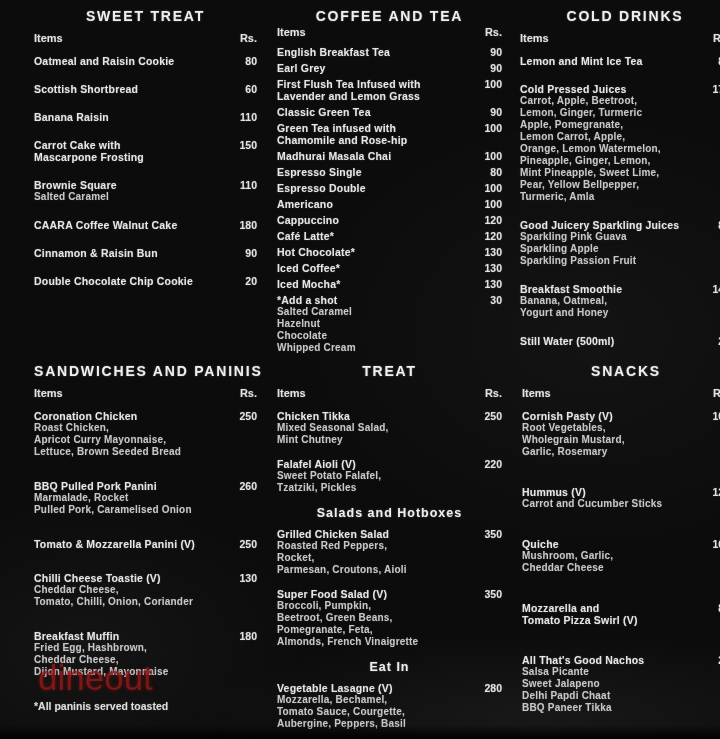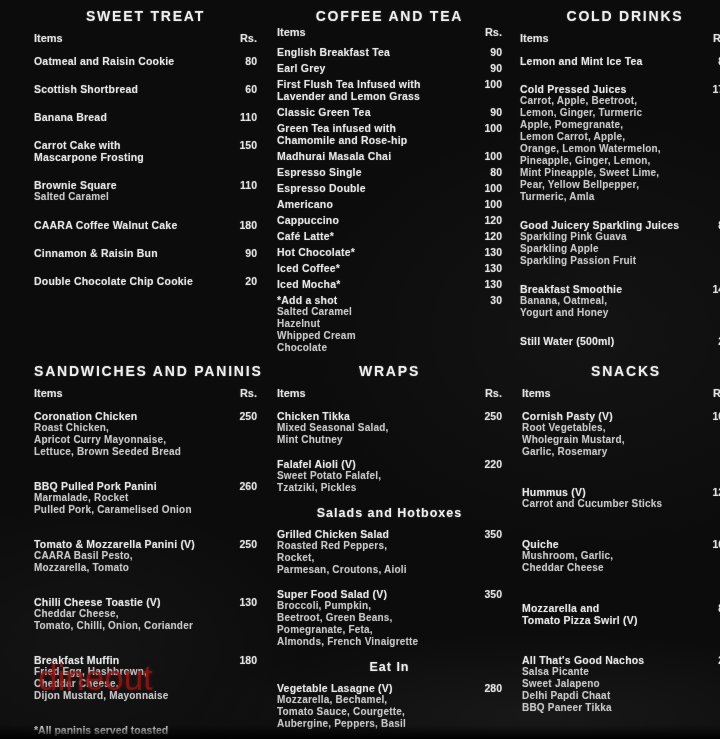--- a/index.html
+++ b/index.html
@@ -97,21 +97,21 @@
           <div class="item-text">
             <div class="item-name">
               <div>Scottish Shortbread</div>
             </div>
           </div>
           <div class="item-price">60</div>
         </div>
         <div class="item">
           <div class="item-text">
             <div class="item-name">
-              <div>Banana Bread</div>
+              <div>Banana Raisin</div>
             </div>
           </div>
           <div class="item-price">110</div>
         </div>
         <div class="item">
           <div class="item-text">
             <div class="item-name">
               <div>Carrot Cake with</div>
               <div>Mascarpone Frosting</div>
             </div>
@@ -277,22 +277,22 @@
           <div class="item-price">130</div>
         </div>
         <div class="item">
           <div class="item-text">
             <div class="item-name">
               <div>*Add a shot</div>
             </div>
             <div class="item-desc">
               <div>Salted Caramel</div>
               <div>Hazelnut</div>
+              <div>Chocolate</div>
               <div>Whipped Cream</div>
-              <div>Chocolate</div>
             </div>
           </div>
           <div class="item-price">30</div>
         </div>
       </div>
     </div>
   <div class="cell c2">
       <div class="section">
         <div class="section-title">COLD DRINKS</div>
         <div class="cols-header">
@@ -391,24 +391,20 @@
               <div>Pulled Pork, Caramelised Onion</div>
             </div>
           </div>
           <div class="item-price">260</div>
         </div>
         <div class="item">
           <div class="item-text">
             <div class="item-name">
               <div>Tomato &amp; Mozzarella Panini (V)</div>
             </div>
-            <div class="item-desc">
-              <div>CAARA Basil Pesto,</div>
-              <div>Mozzarella, Tomato</div>
-            </div>
           </div>
           <div class="item-price">250</div>
         </div>
         <div class="item">
           <div class="item-text">
             <div class="item-name">
               <div>Chilli Cheese Toastie (V)</div>
             </div>
             <div class="item-desc">
               <div>Cheddar Cheese,</div>
@@ -428,21 +424,21 @@
               <div>Dijon Mustard, Mayonnaise</div>
             </div>
           </div>
           <div class="item-price">180</div>
         </div>
       </div>
       <div class="footnote">*All paninis served toasted</div>
     </div>
   <div class="cell c4">
       <div class="section">
-        <div class="section-title">WRAPS</div>
+        <div class="section-title">TREAT</div>
         <div class="cols-header">
           <span>Items</span>
           <span>Rs.</span>
         </div>
         <div class="item">
           <div class="item-text">
             <div class="item-name">
               <div>Chicken Tikka</div>
             </div>
             <div class="item-desc">

